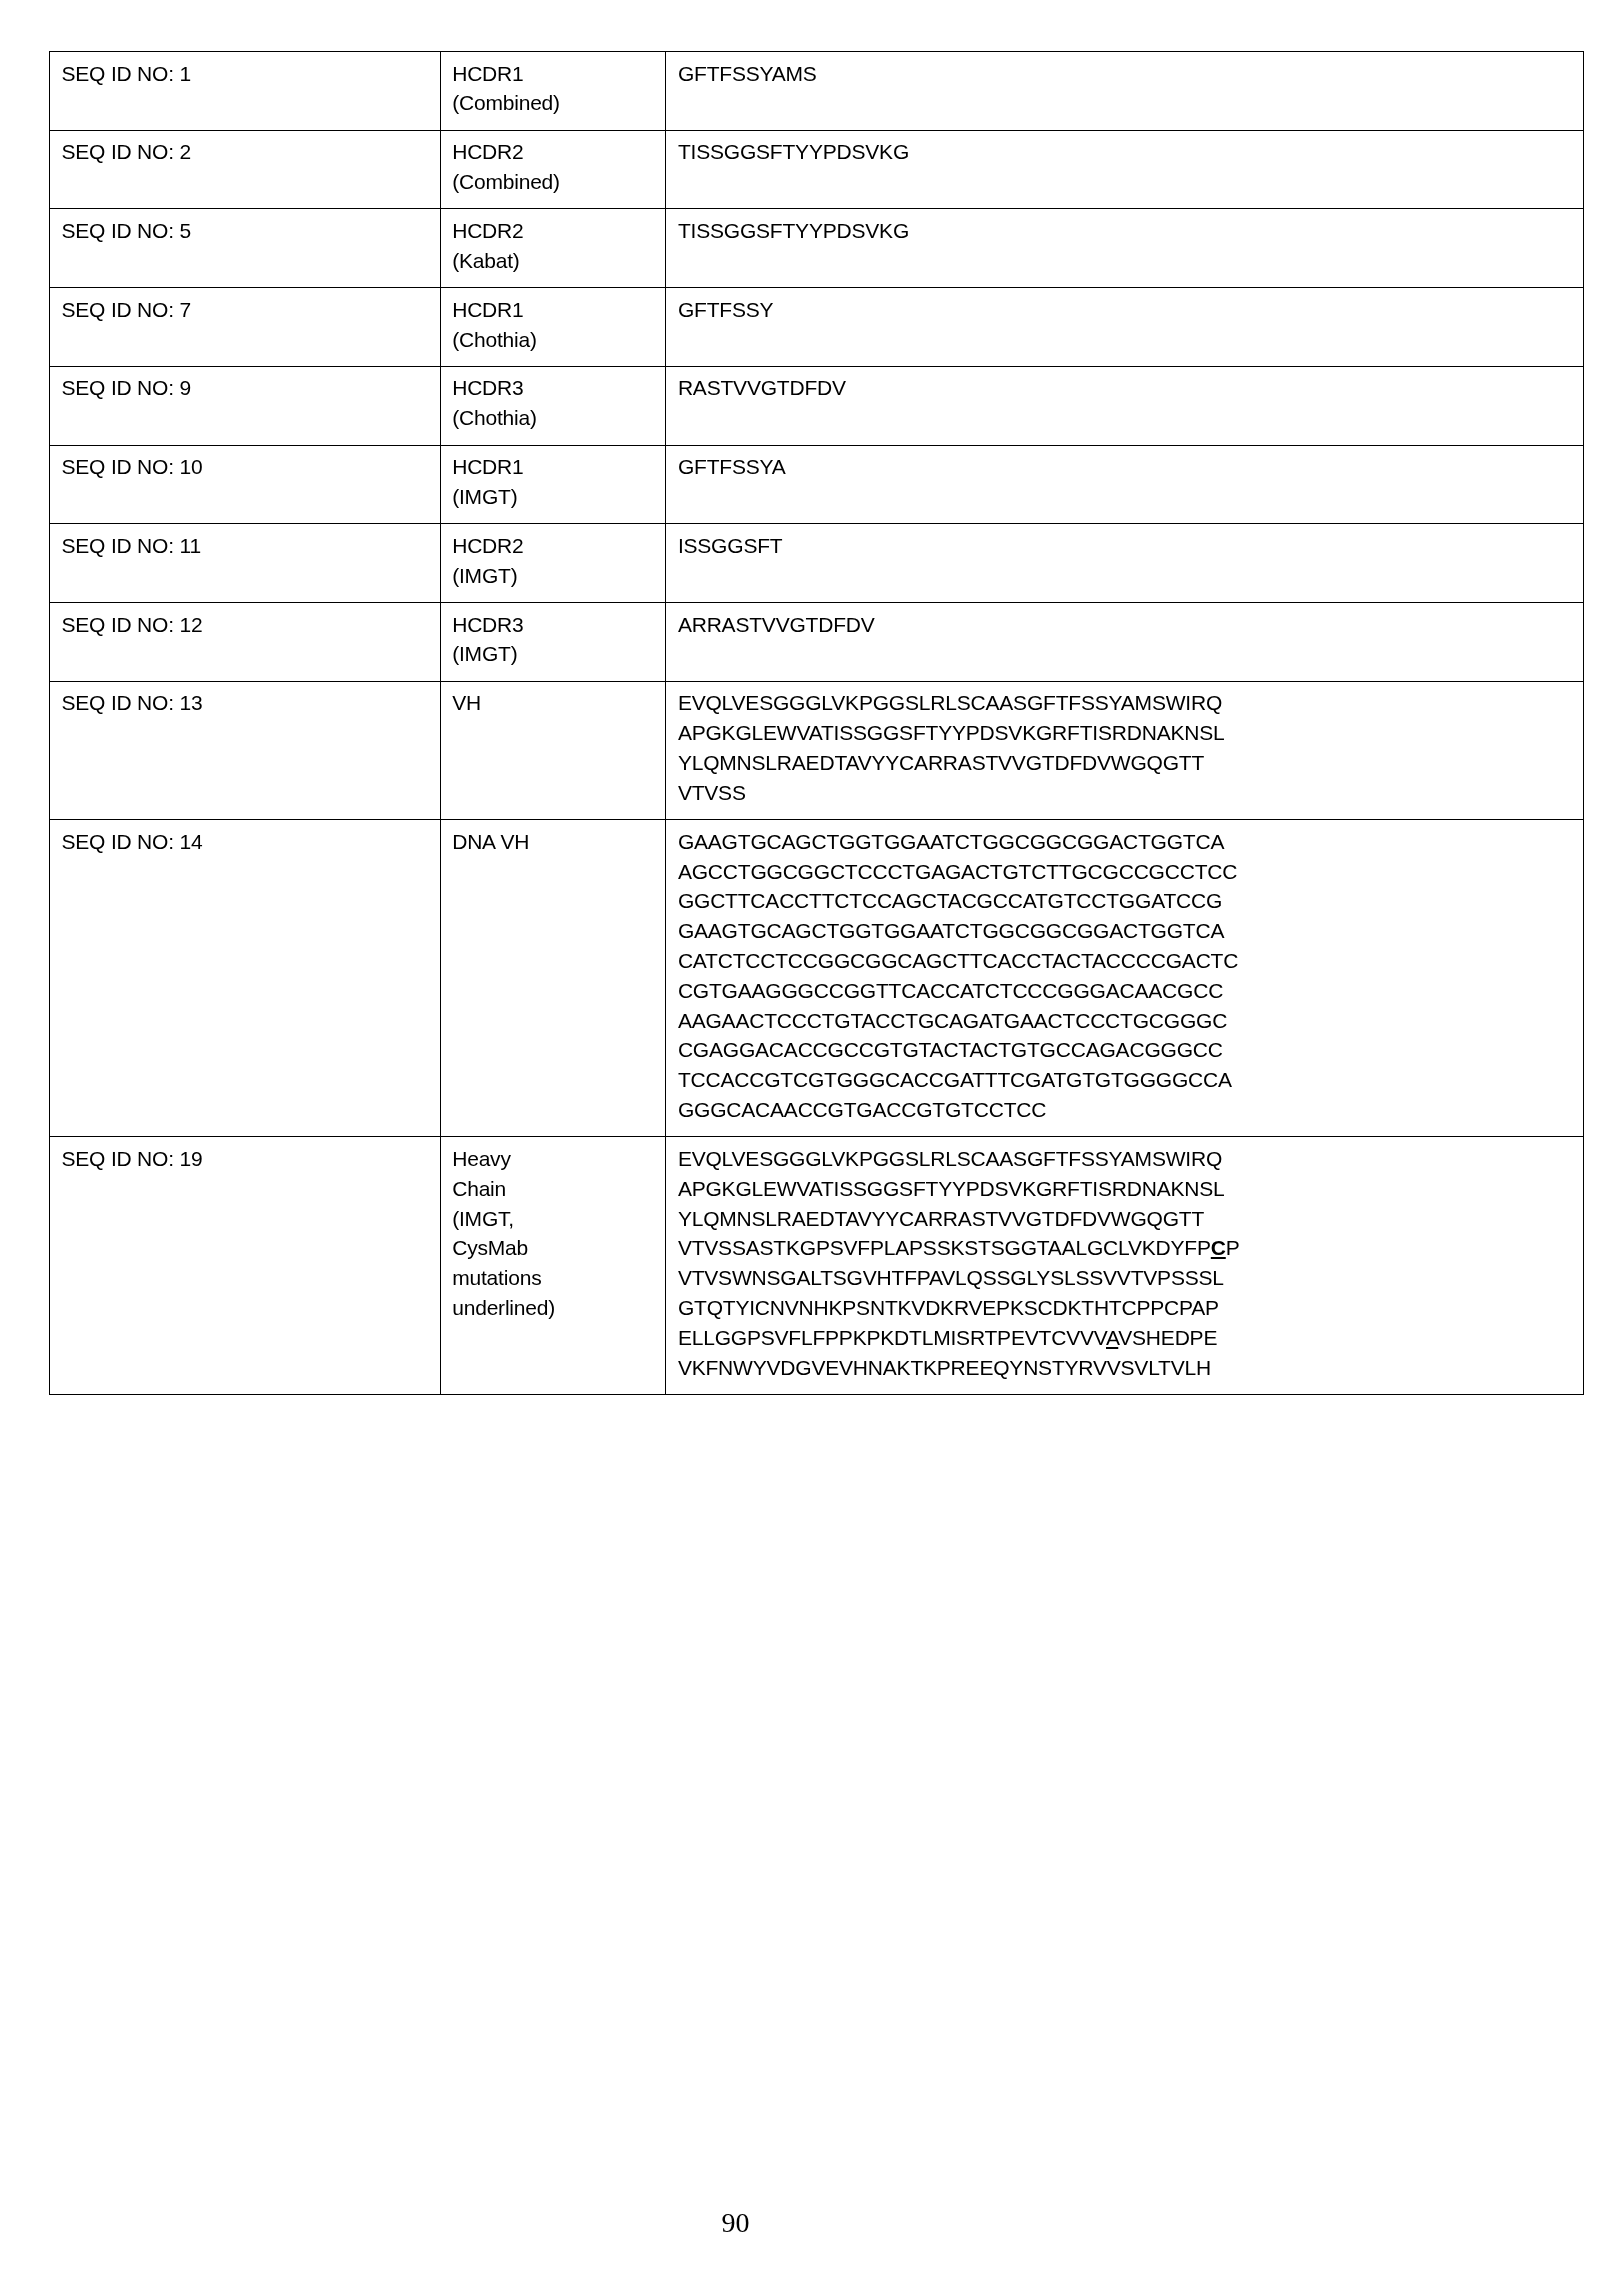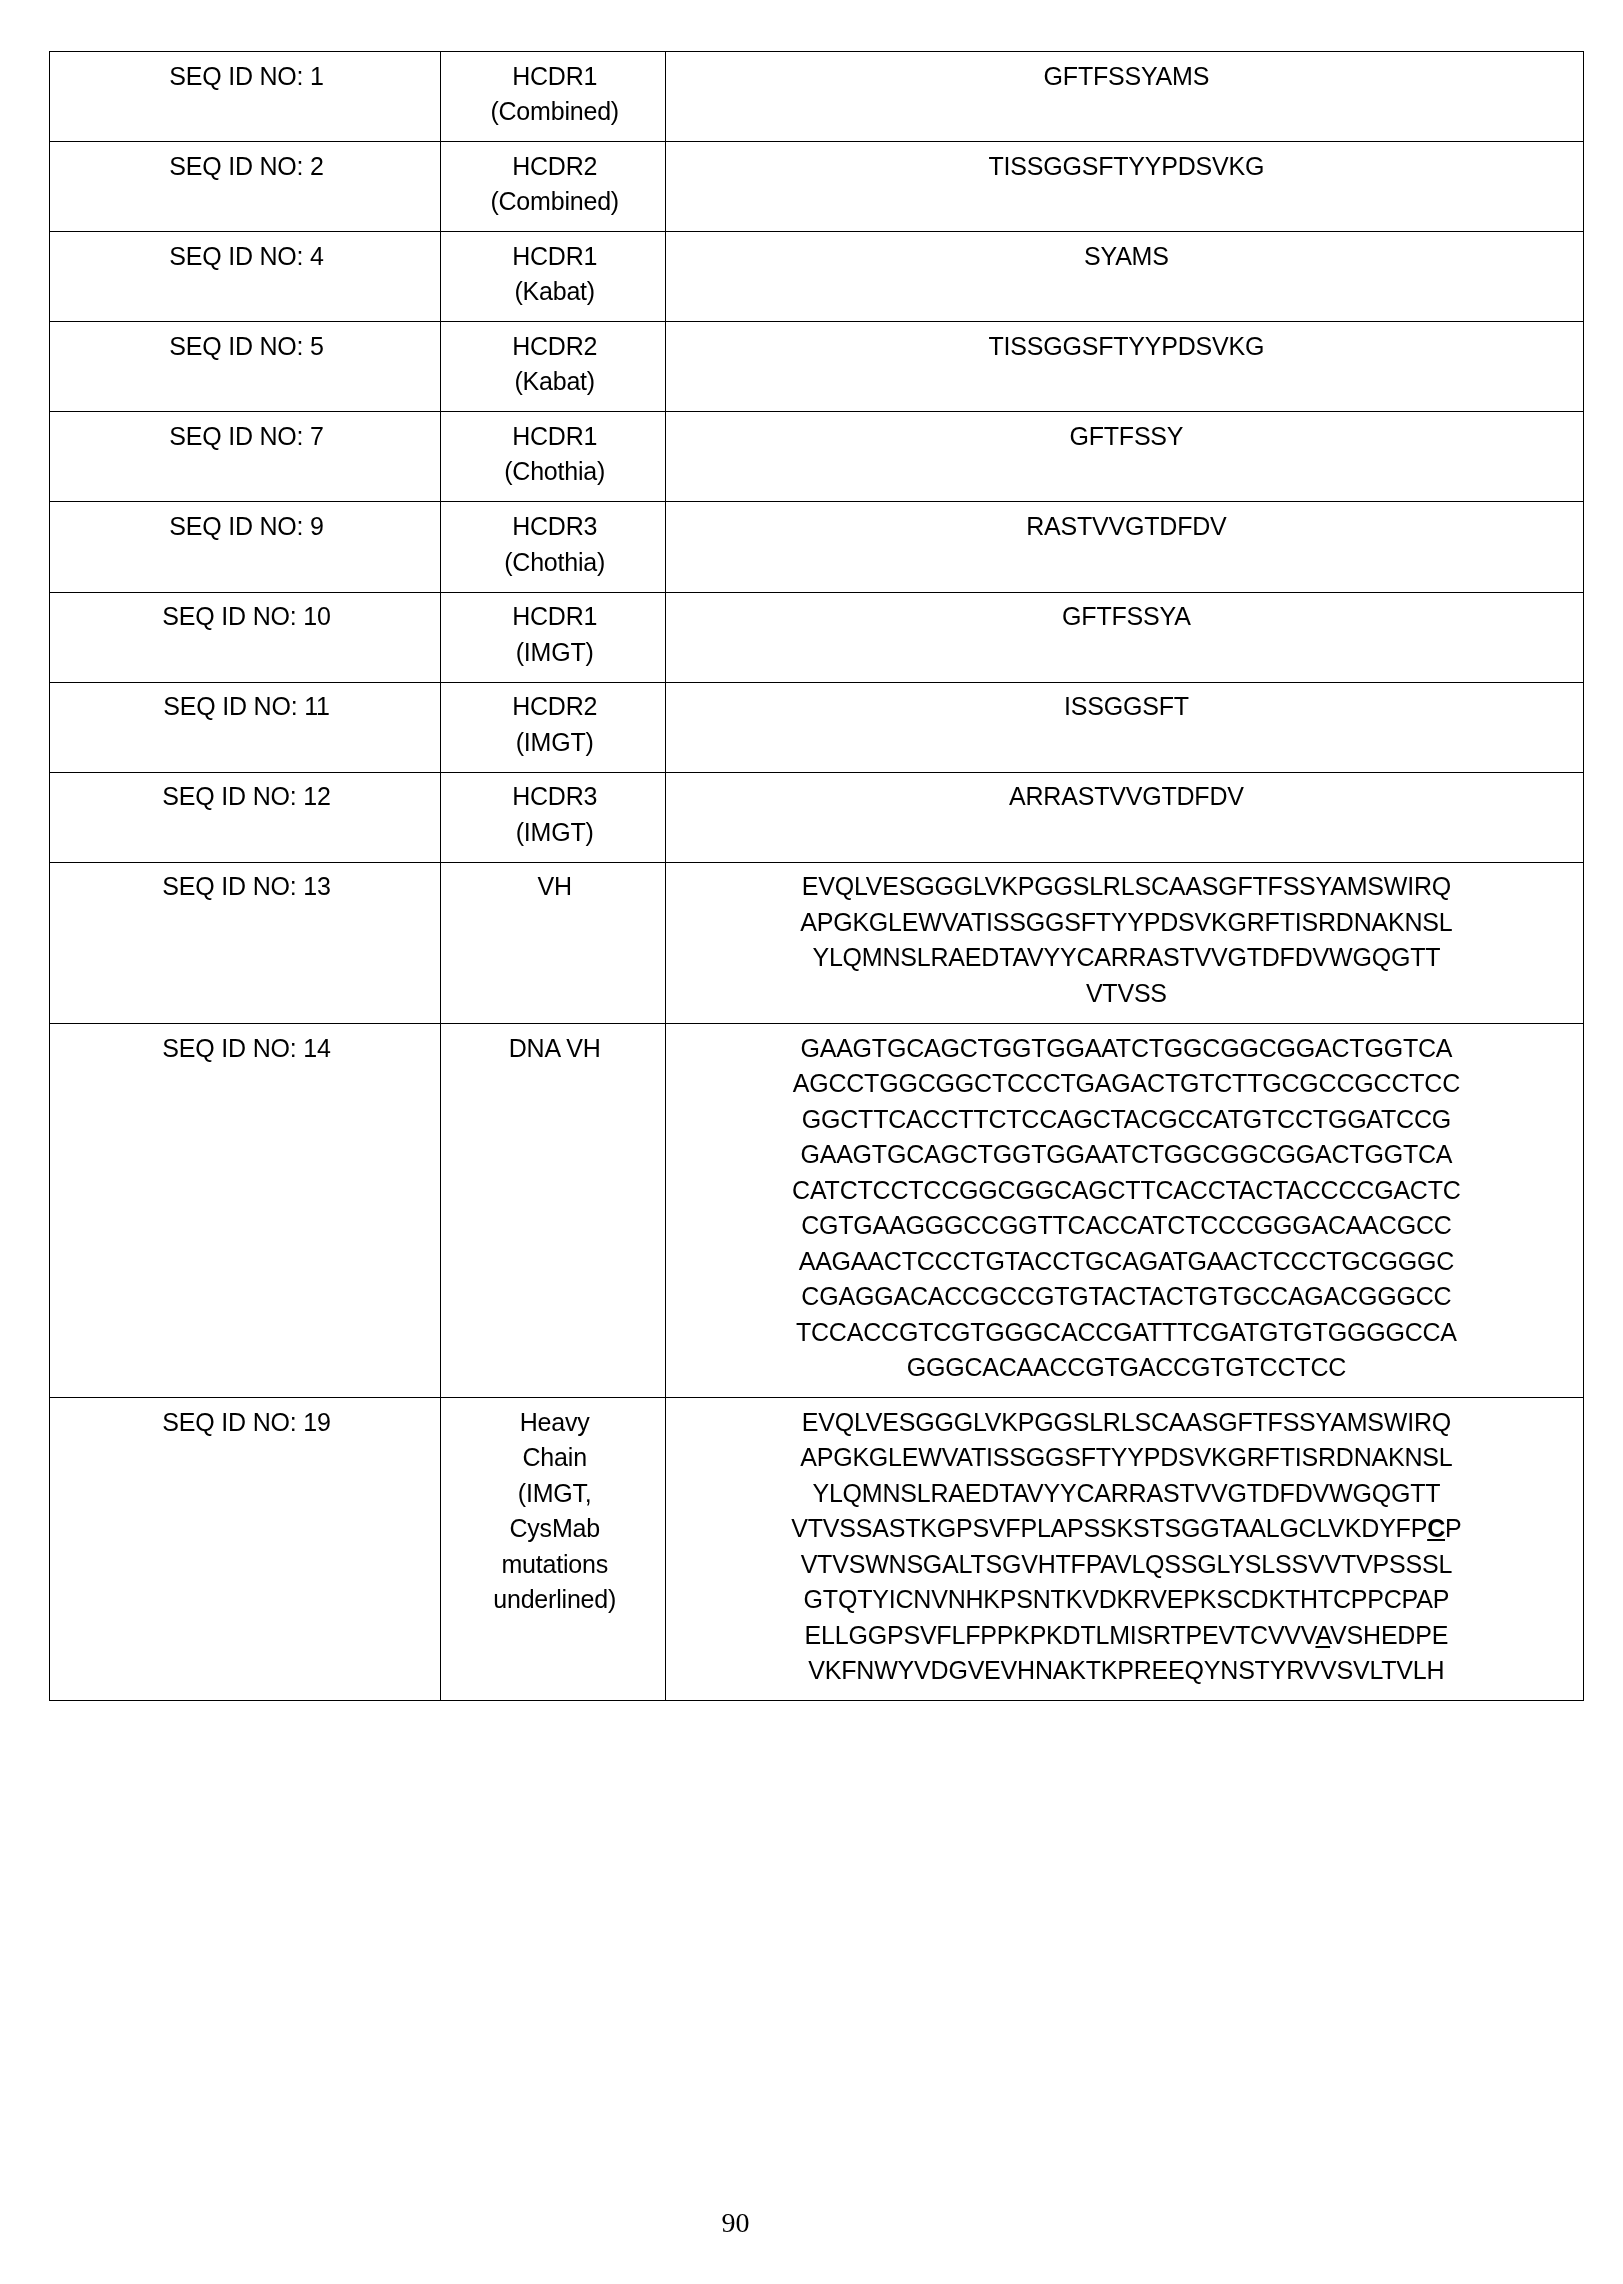--- a/index.html
+++ b/index.html
@@ -28,25 +28,24 @@
     left: 49px;
     top: 51px;
     width: 1472px;
     border-collapse: collapse;
     table-layout: fixed;
   }
   table.seq-table td {
     border: 1.6px solid #000000;
     vertical-align: top;
     padding: 6.6px 8.2px 11.5px 11.5px;
-    font-size: 25px;
+    font-size: 21px;
     line-height: 1.42;
     font-family: "Liberation Sans", sans-serif;
     letter-spacing: -0.2px;
-    text-align: center;
   }
   td.col-id { width: 370px; }
   td.col-region { width: 205px; }
   td.col-seq { width: 897px; word-break: break-all; }
 
   
   .line { display: block; white-space: pre-wrap; }
   .spacer-line { display: block; height: 1.42em; }
 
   .u { text-decoration: underline; }
@@ -85,33 +84,20 @@
         <tr>
           <td class="col-id">
             <span class="line">SEQ ID NO: 2</span>
           </td>
           <td class="col-region">
             <span class="line">HCDR2</span>
             <span class="line">(Combined)</span>
           </td>
           <td class="col-seq">
             <span class="line">TISSGGSFTYYPDSVKG</span>
-            <span class="spacer-line"></span>
-          </td>
-        </tr>
-        <tr>
-          <td class="col-id">
-            <span class="line">SEQ ID NO: 4</span>
-          </td>
-          <td class="col-region">
-            <span class="line">HCDR1</span>
-            <span class="line">(Kabat)</span>
-          </td>
-          <td class="col-seq">
-            <span class="line">SYAMS</span>
             <span class="spacer-line"></span>
           </td>
         </tr>
         <tr>
           <td class="col-id">
             <span class="line">SEQ ID NO: 5</span>
           </td>
           <td class="col-region">
             <span class="line">HCDR2</span>
             <span class="line">(Kabat)</span>

